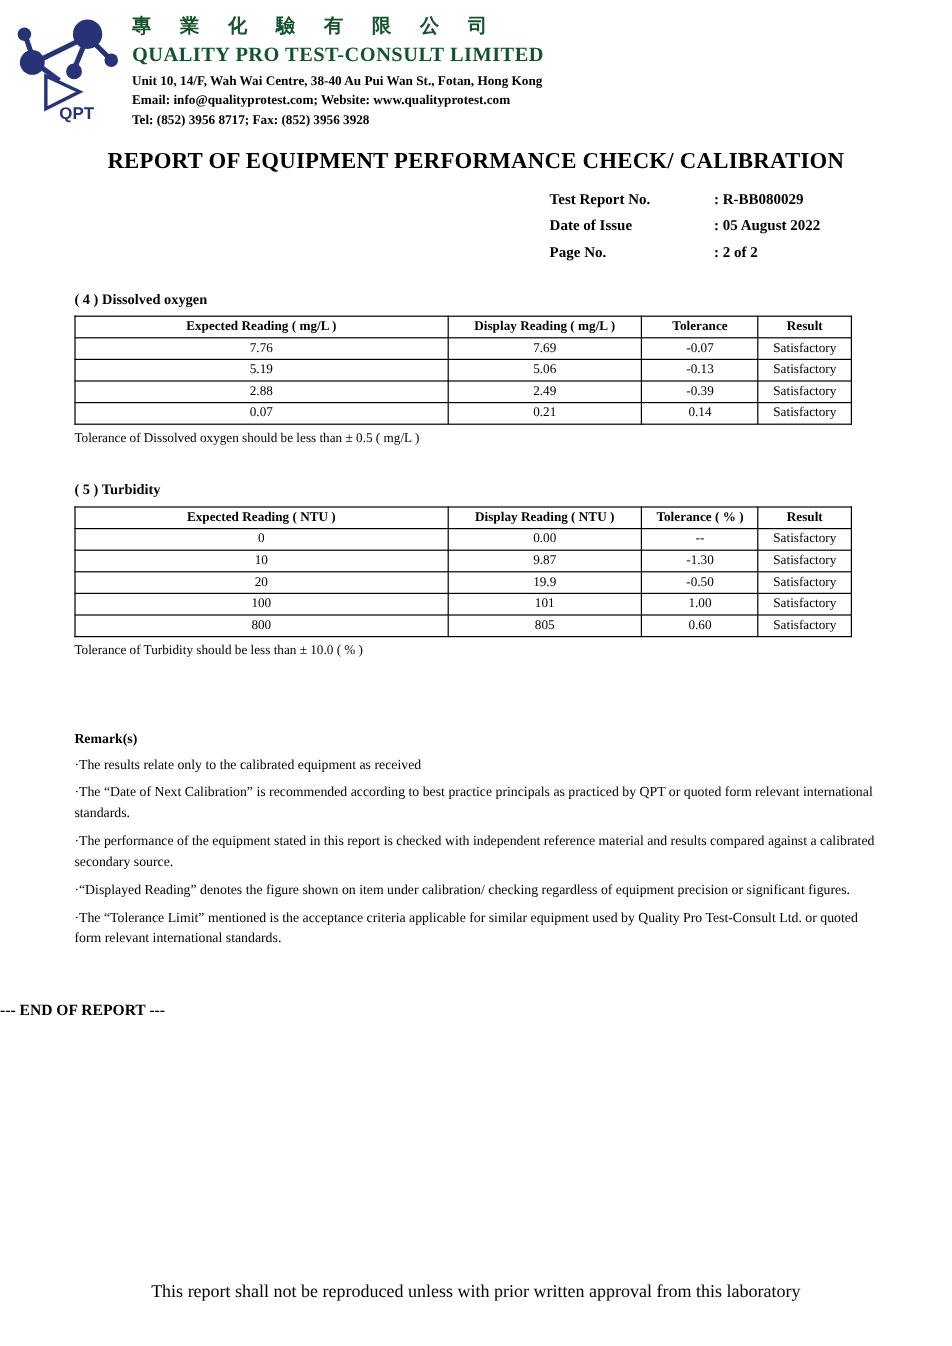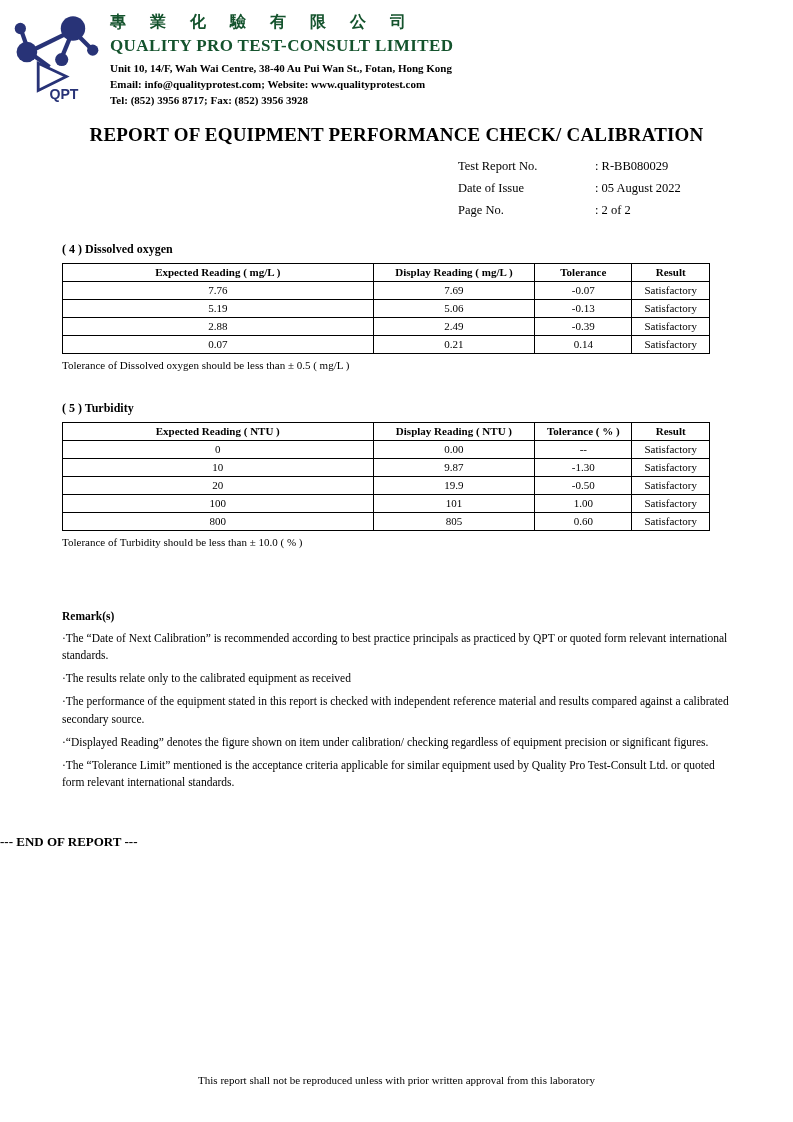--- a/index.html
+++ b/index.html
@@ -30,21 +30,21 @@
   .addr-line { font-size: 11px; font-weight: bold; line-height: 1.45; }
 
   
   .report-title {
     text-align: center; font-size: 19px; font-weight: bold;
     margin-top: 14px; letter-spacing: 0.2px;
   }
 
   
   .report-info { margin: 10px 0 0 458px; }
-  .info-row { display: flex; font-size: 12.5px; font-weight: normal; line-height: 1.75; }
+  .info-row { display: flex; font-size: 12.5px; font-weight: bold; line-height: 1.75; }
   .info-label { width: 137px; }
   .info-value { }
 
   
   .section { margin: 20px 0 0 62px; width: 547px; }
   .section-heading { font-size: 12px; font-weight: bold; margin-bottom: 6px; }
   .report-table {
     width: 648px; border-collapse: collapse; table-layout: fixed;
   }
   .report-table th, .report-table td {
@@ -63,21 +63,21 @@
   .remarks { margin: 62px 0 0 62px; width: 668px; }
   .remarks-heading { font-size: 11.5px; font-weight: bold; margin-bottom: 8px; }
   .remark-item { font-size: 11.5px; line-height: 1.55; margin-bottom: 5px; }
 
   
   .end-of-report {
     font-size: 13px; font-weight: bold; margin-top: 42px;
   }
   .page-footer {
     position: absolute; bottom: 36px; left: 0; width: 100%;
-    text-align: center; font-size: 11px;
+    text-align: center; font-size: 15px;
   }
 </style>
 </head>
 <body>
 
 <div class="page">
 
   <div class="header">
     <div class="logo-box">
       <svg viewBox="0 0 100 105" width="94" height="100">
@@ -209,22 +209,22 @@
             <td>Satisfactory</td>
           </tr>
         </tbody>
       </table>
     <div class="table-note">Tolerance of Turbidity should be less than ± 10.0 ( % )</div>
   </div>
 
   <div class="remarks">
     <div class="remarks-heading">Remark(s)</div>
     <div>
+        <div class="remark-item">·The results relate only to the calibrated equipment as received</div>
         <div class="remark-item">·The “Date of Next Calibration” is recommended according to best practice principals as practiced by QPT or quoted form relevant international standards.</div>
-        <div class="remark-item">·The results relate only to the calibrated equipment as received</div>
         <div class="remark-item">·The performance of the equipment stated in this report is checked with independent reference material and results compared against a calibrated secondary source.</div>
         <div class="remark-item">·“Displayed Reading” denotes the figure shown on item under calibration/ checking regardless of equipment precision or significant figures.</div>
         <div class="remark-item">·The “Tolerance Limit” mentioned is the acceptance criteria applicable for similar equipment used by Quality Pro Test-Consult Ltd. or quoted form relevant international standards.</div>
       </div>
   </div>
 
   <div class="end-of-report">--- END OF REPORT ---</div>
 
   <div class="page-footer">This report shall not be reproduced unless with prior written approval from this laboratory</div>
 

